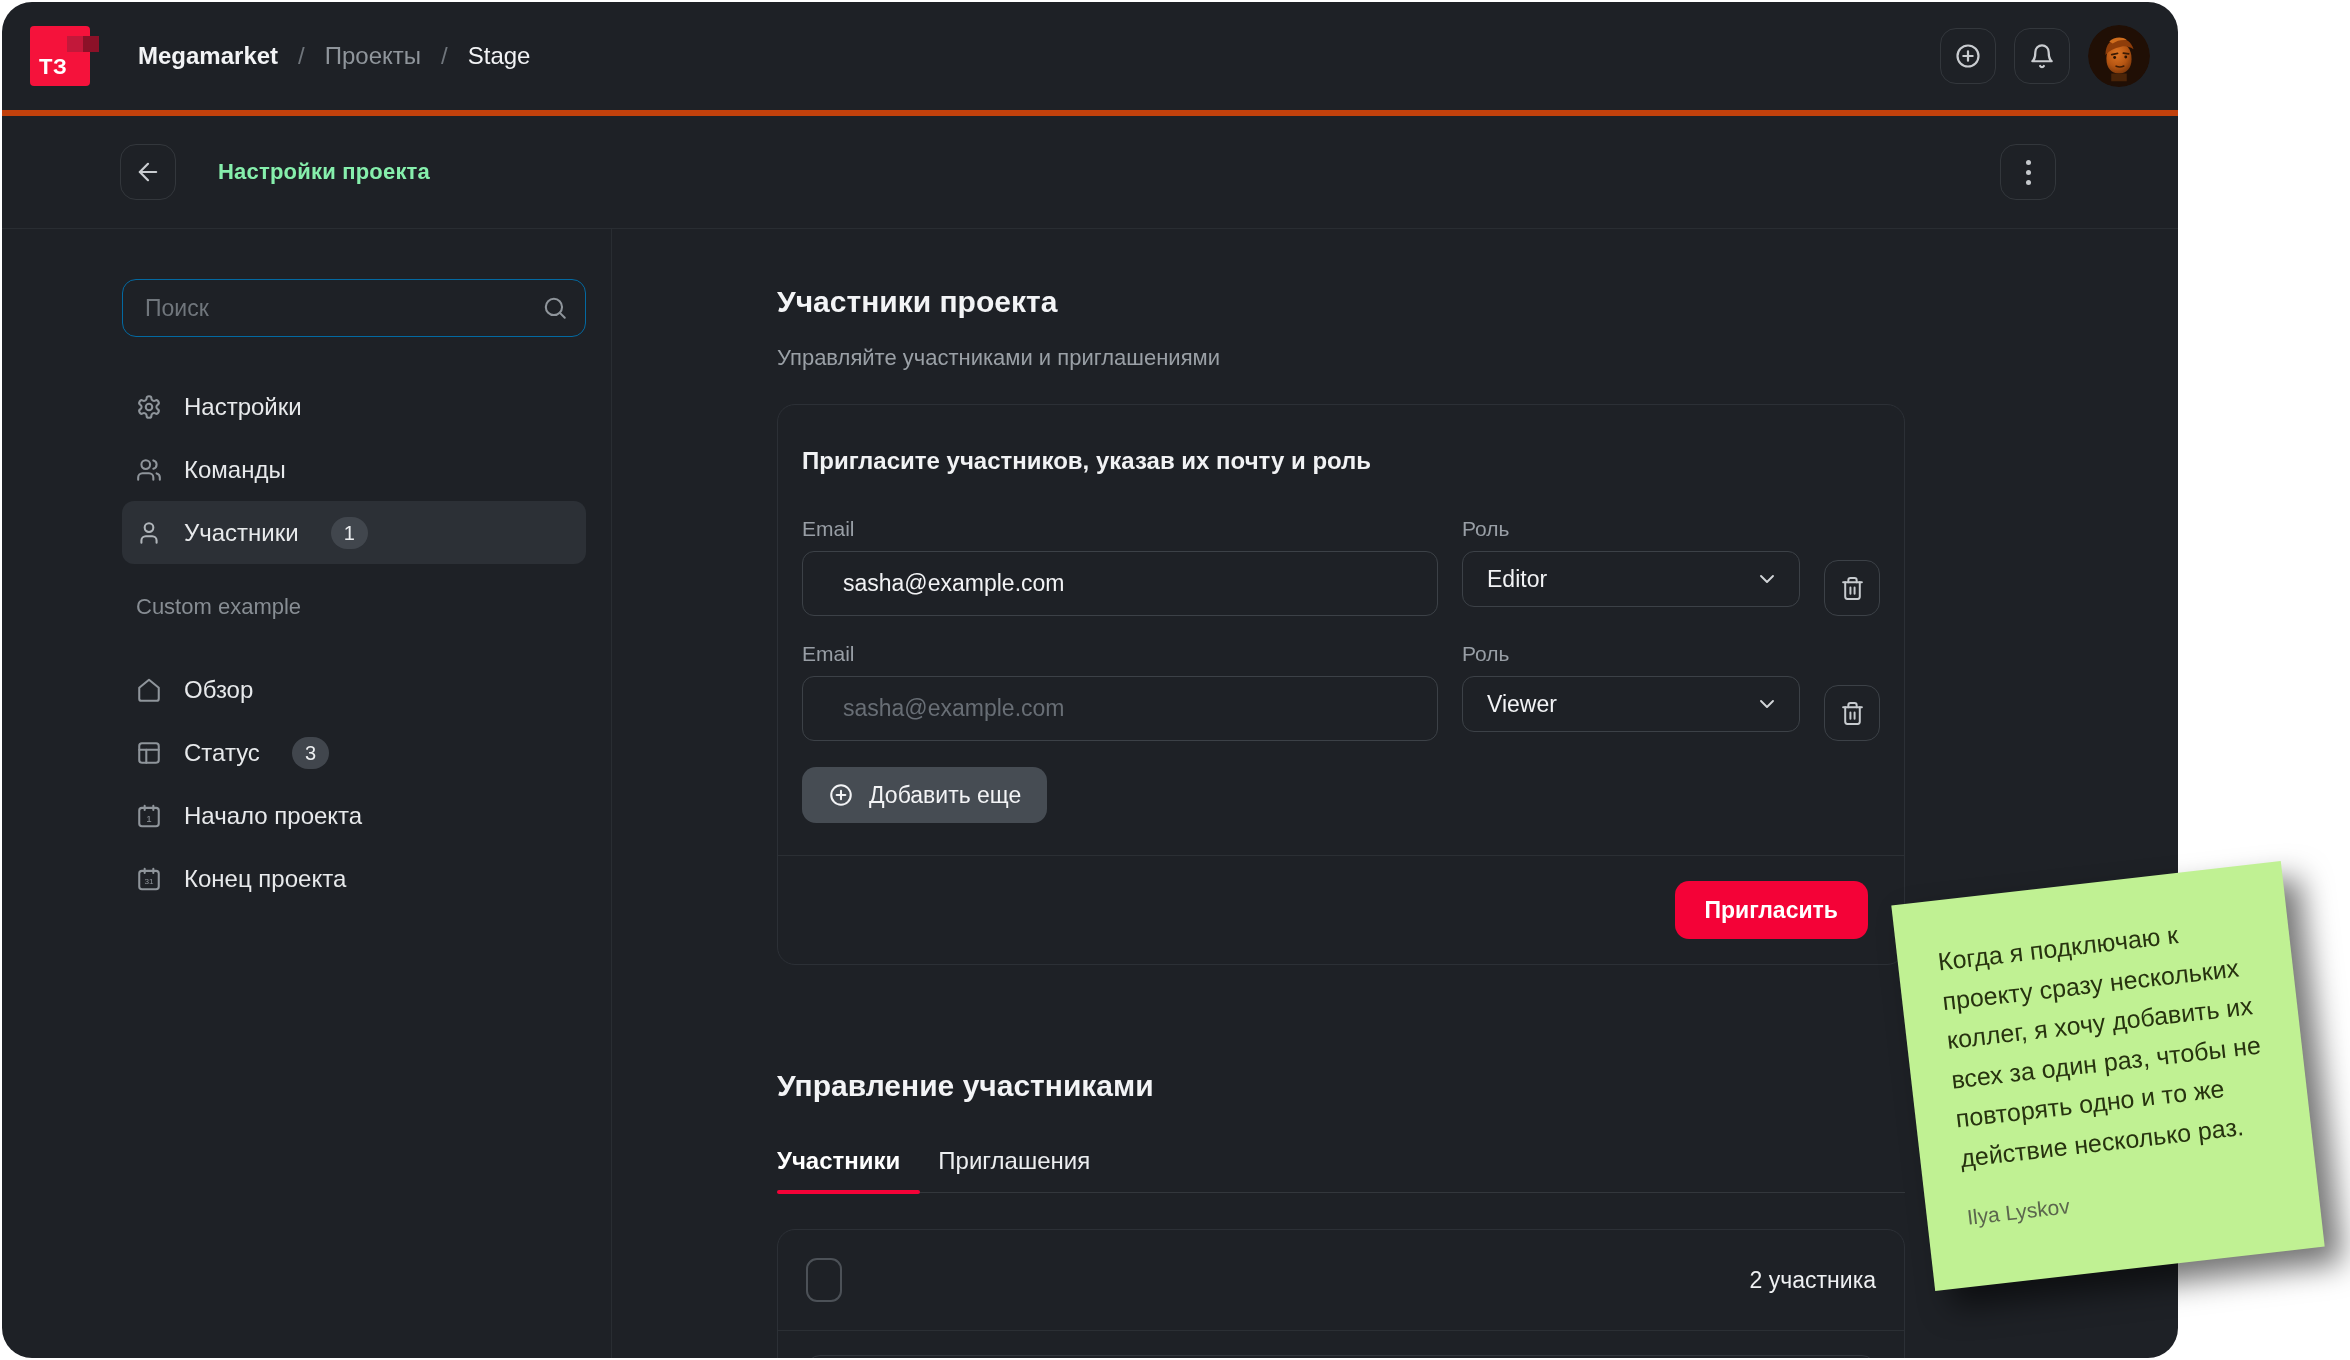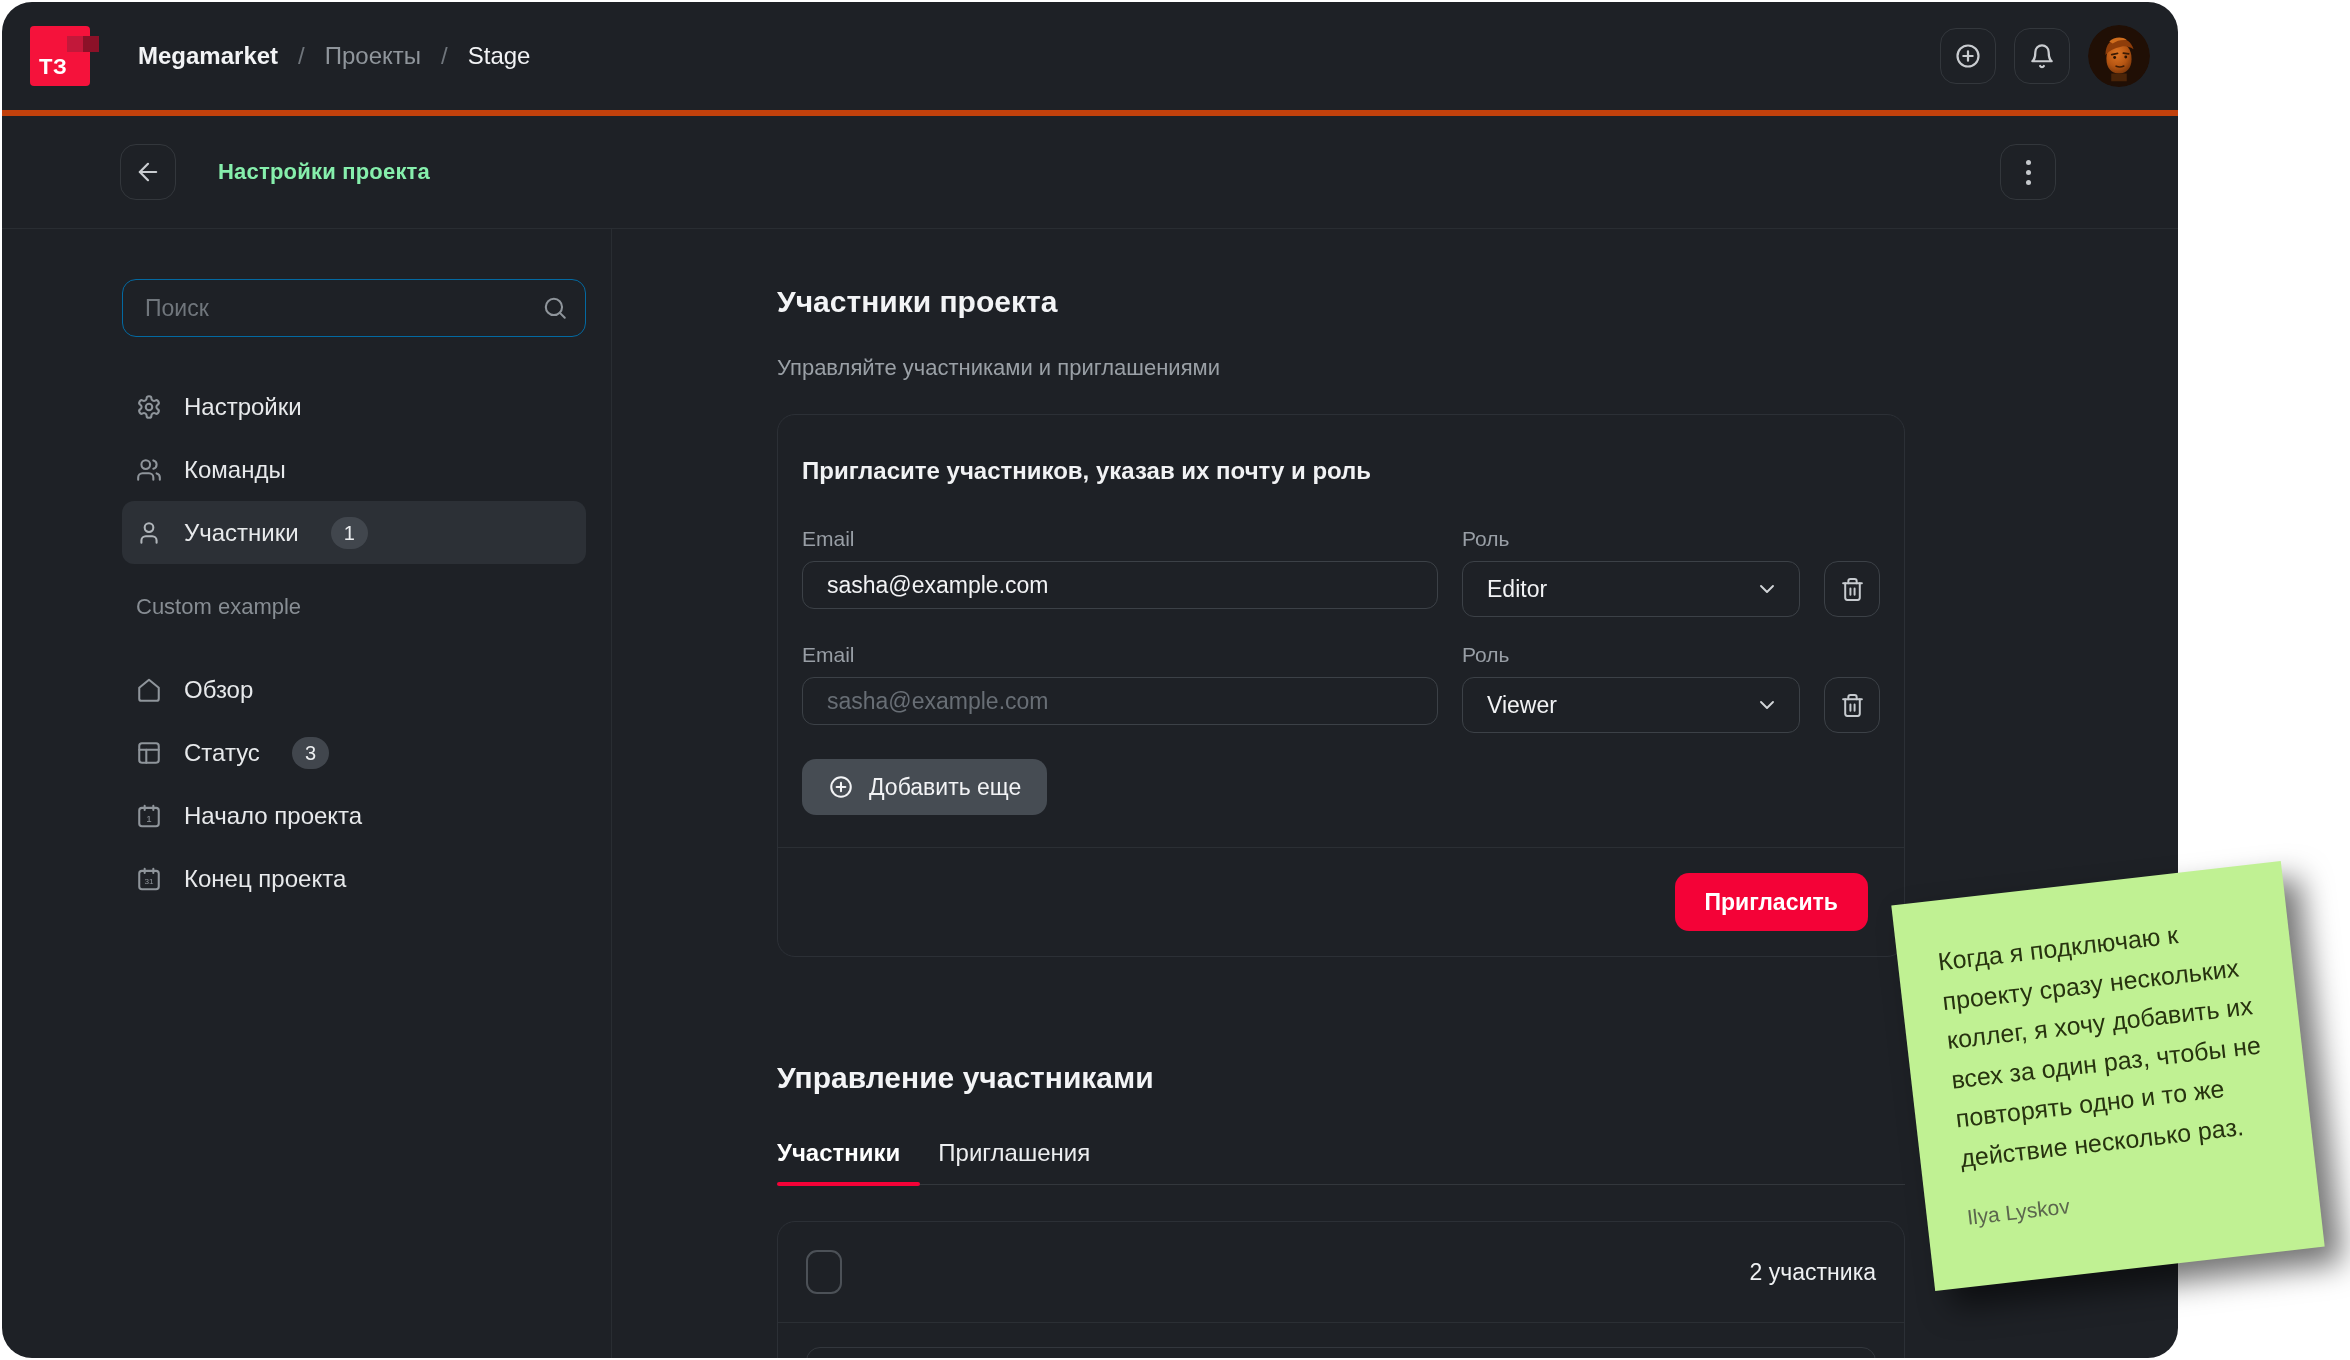--- a/index.html
+++ b/index.html
@@ -57,31 +57,31 @@
   .nav-item.active { background:#2c3036; font-weight:500; }
   .nav-item.active svg { color:#b0b5ba; }
   .badge { margin-left:10px; background:#41464d; color:#eceef0; font-size:20px; line-height:1;
            padding:6px 13px; border-radius:16px; }
   .section-label { margin:30px 0 12px 14px; color:#878d93; font-size:22px; }
 
   
   .main { flex:1; padding:56px 0 0 165px; min-width:0; }
   .content { width:1128px; }
   .h2 { font-size:30px; font-weight:600; color:#f3f4f6; }
-  .subtitle { margin-top:36px; font-size:22px; color:#9aa0a6; }
+  .subtitle { margin-top:26px; font-size:22px; color:#9aa0a6; }
 
   .card { margin-top:33px; border:1px solid #2c3036; border-radius:18px; }
   .card-body { padding:28px 24px 32px; }
   .card-title { font-size:24px; font-weight:600; color:#f1f2f4; margin:14px 0 42px; }
 
   .invite-row { display:grid; grid-template-columns:1fr 338px 56px; column-gap:24px; }
   .invite-row + .invite-row { margin-top:26px; }
   .field-label { font-size:21px; color:#989ea5; margin-bottom:10px; }
-  .text-input { height:48px; width:100%; background:transparent; border:1px solid #3c4147; border-radius:12px;
-                padding:0 24px; color:#f2f3f5; font-size:23px; font-family:inherit; outline:none; }
+  .text-input { height:65px; width:100%; background:transparent; border:1px solid #3c4147; border-radius:12px;
+                padding:0 40px; color:#f2f3f5; font-size:23px; font-family:inherit; outline:none; }
   .text-input::placeholder { color:#686e75; }
   .select { height:56px; border:1px solid #3c4147; border-radius:12px; display:flex; align-items:center;
             padding:0 20px 0 24px; color:#f2f3f5; font-size:23px; cursor:pointer; }
   .select .chev { margin-left:auto; width:24px; height:24px; color:#d2d5d8; }
   .cell { display:flex; flex-direction:column; }
   .trash-cell { justify-content:flex-end; }
   .trash-btn { width:56px; height:56px; border:1px solid #3c4147; border-radius:14px; background:transparent;
                display:flex; align-items:center; justify-content:center; color:#c7cbcf; cursor:pointer; }
   .trash-btn svg { width:25px; height:25px; }
 

